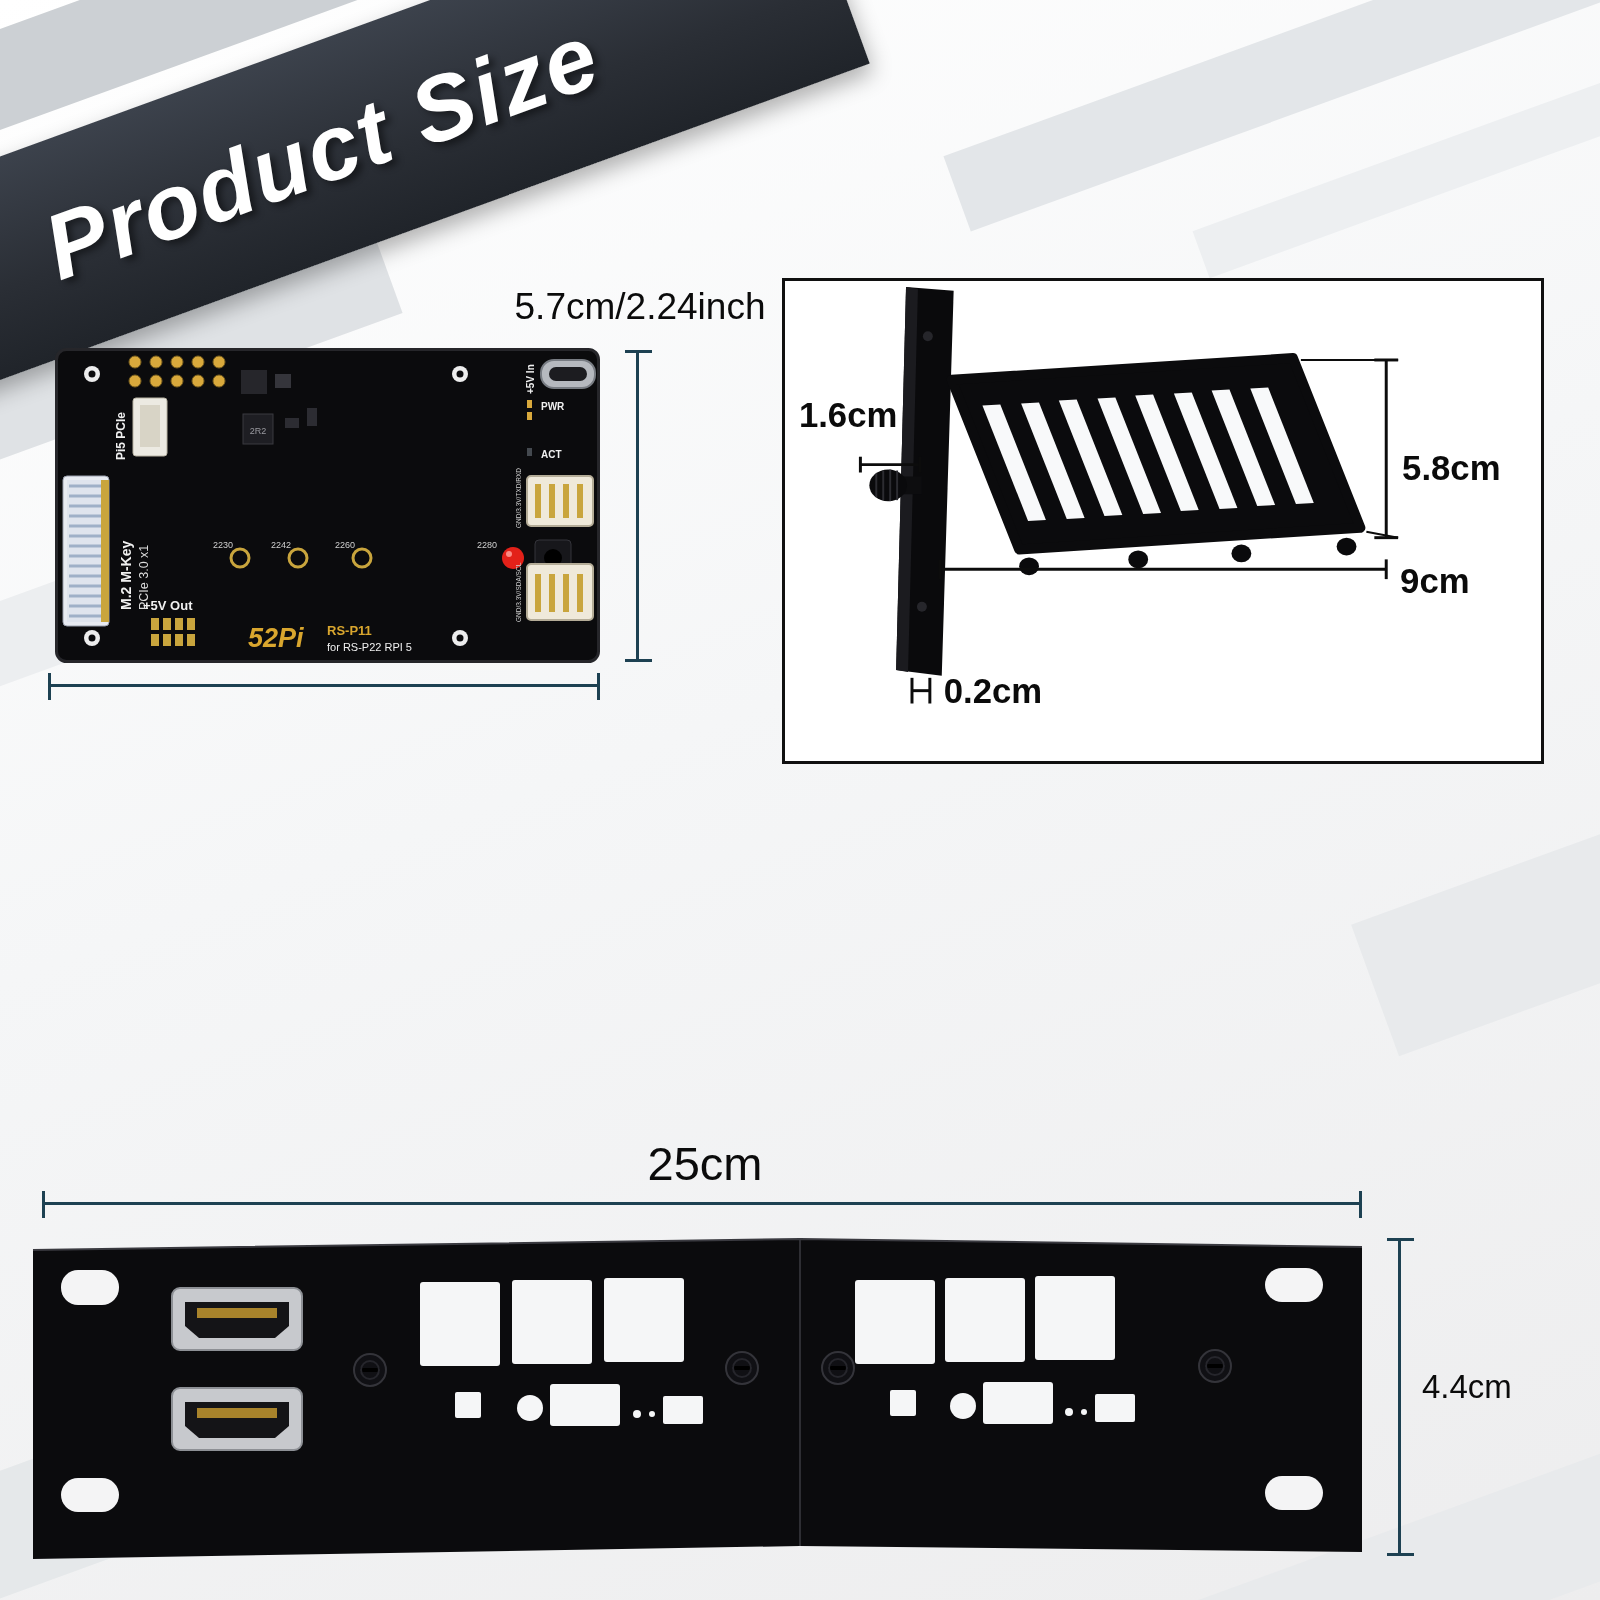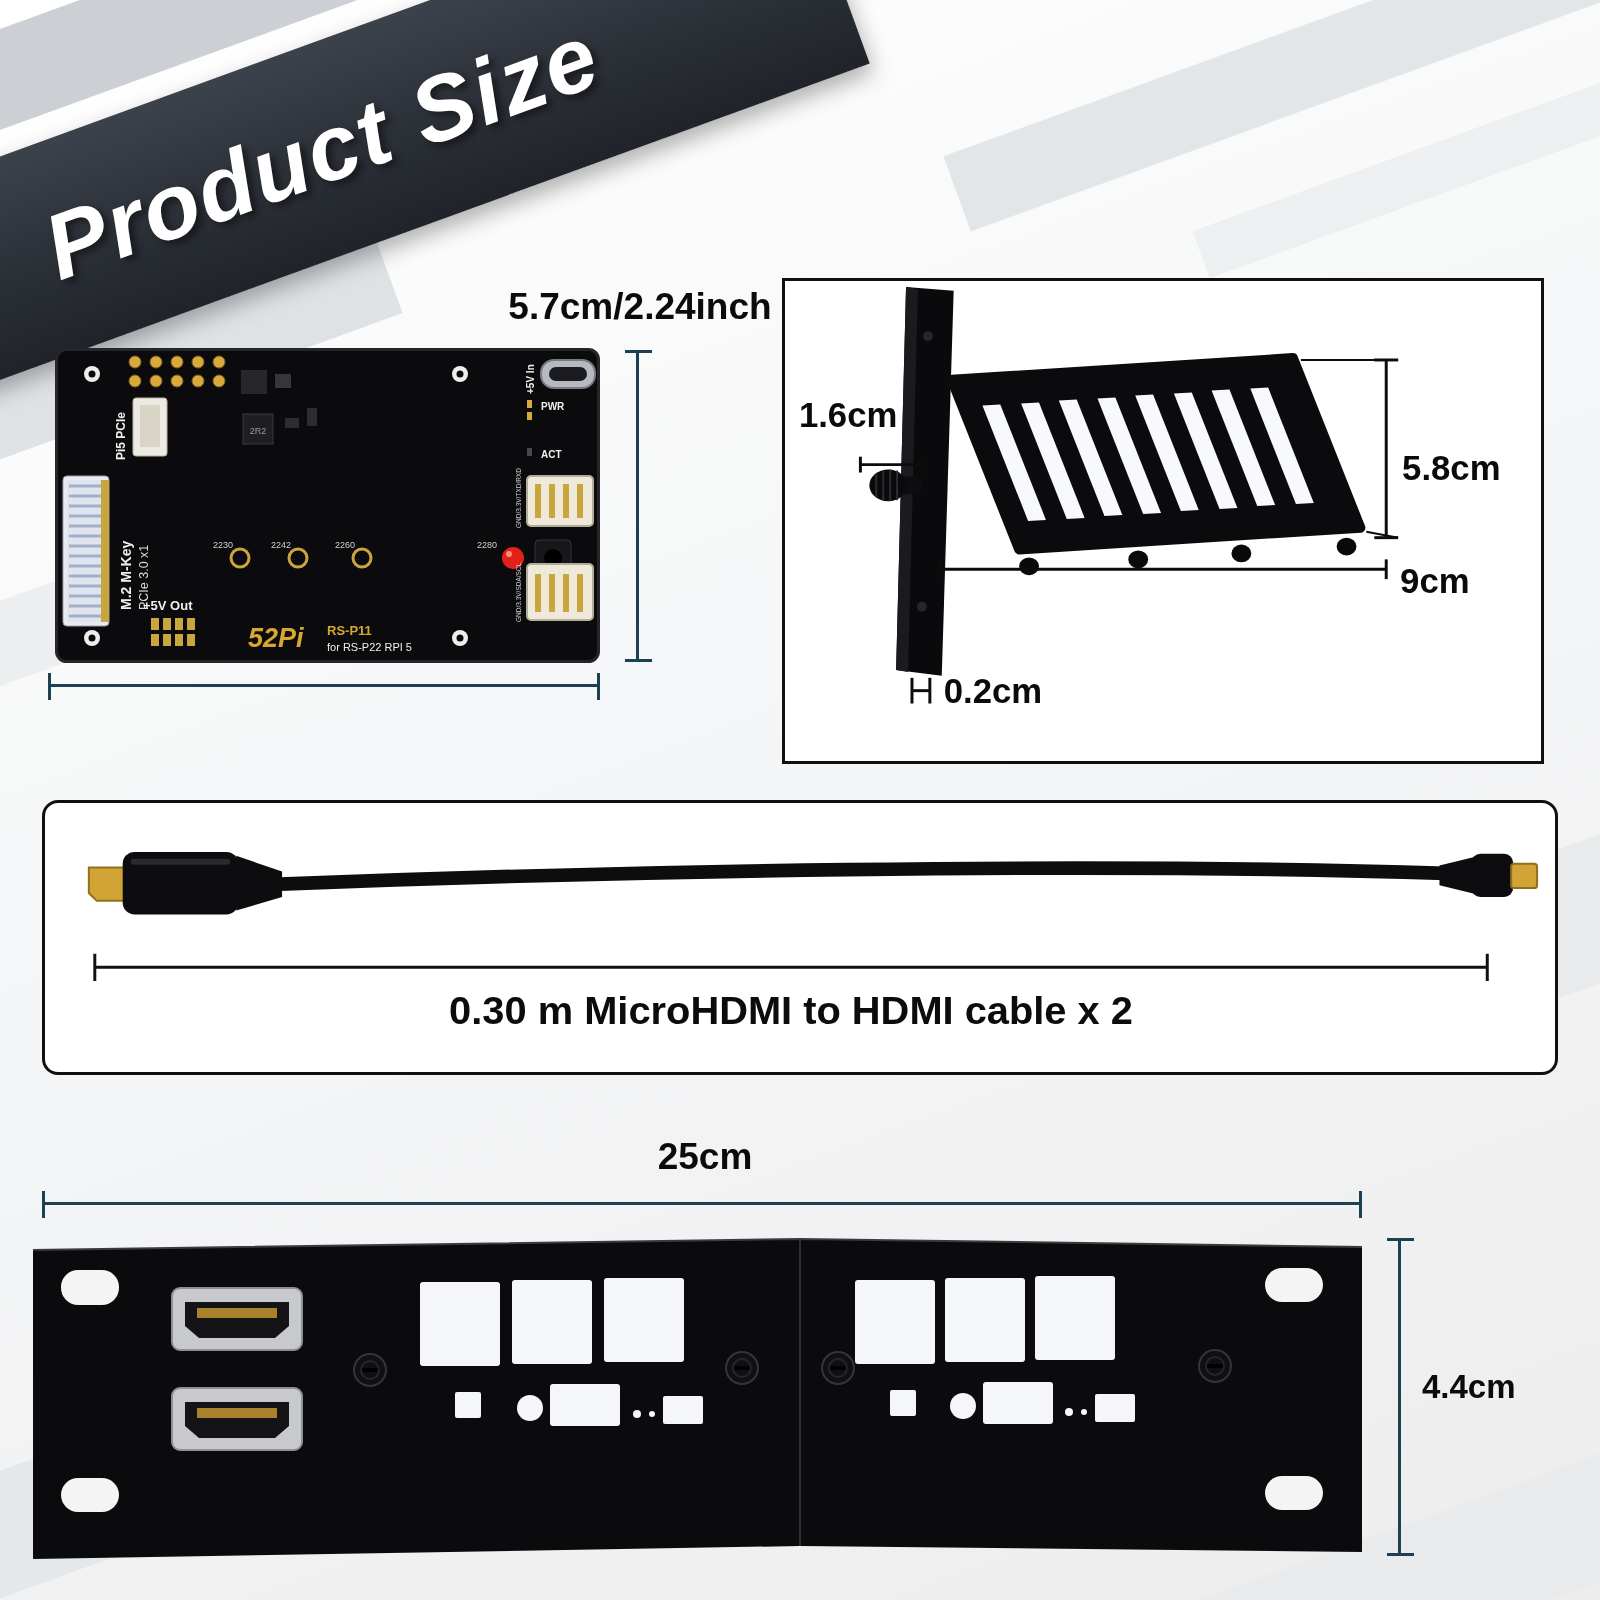--- a/index.html
+++ b/index.html
@@ -9,21 +9,21 @@
           background:linear-gradient(160deg,#ffffff 0%,#f5f6f7 45%,#ededee 100%); }
   .stripe { position:absolute; transform:rotate(-20deg); z-index:0; }
   .banner { position:absolute; left:-330px; top:65px; width:1200px; height:210px;
             background:linear-gradient(180deg,#3c424c 0%,#2a2e35 60%,#20242a 100%);
             transform:rotate(-20deg); z-index:1; box-shadow:0 10px 22px rgba(0,0,0,.30);
             display:flex; align-items:center; justify-content:center; }
   .banner-title { color:#fff; font-size:92px; font-weight:bold; font-style:italic;
                   letter-spacing:2px; padding-left:110px; white-space:nowrap;
                   text-shadow:4px 5px 7px rgba(0,0,0,.45); }
   .layer { position:absolute; z-index:2; }
-  .dim-label { position:absolute; z-index:3; font-weight:bold; color:#0b0b0b; white-space:nowrap; }
+  .dim-label { position:absolute; z-index:3; font-weight:normal; color:#0b0b0b; white-space:nowrap; }
   .vdim { position:absolute; z-index:3; width:0; border-left:3px solid var(--dc,#1d4152); }
   .vdim::before,.vdim::after { content:""; position:absolute; left:-14px; width:27px; height:3px; background:var(--dc,#1d4152); }
   .vdim::before { top:0; } .vdim::after { bottom:0; }
   .hdim { position:absolute; z-index:3; height:0; border-top:3px solid var(--dc,#1d4152); }
   .hdim::before,.hdim::after { content:""; position:absolute; top:-14px; width:3px; height:27px; background:var(--dc,#1d4152); }
   .hdim::before { left:0; } .hdim::after { right:0; }
   .outline-box { position:absolute; z-index:2; background:#fff; border:3px solid #101010; }
   svg { display:block; }
   svg text { font-family:"Liberation Sans", sans-serif; }
 </style>
@@ -240,48 +240,22 @@
       <text x="620" y="316" font-size="35" font-weight="bold" fill="#0b0b0b">9cm</text>
       <g stroke="#0c0c0c" stroke-width="3">
         <line x1="128" y1="402" x2="128" y2="428"></line>
         <line x1="146" y1="402" x2="146" y2="428"></line>
         <line x1="128" y1="415" x2="146" y2="415"></line>
       </g>
       <text x="160" y="428" font-size="35" font-weight="bold" fill="#0b0b0b">0.2cm</text>
     </svg>
   </div>
 
-  <div class="outline-box" style="left:42px; top:800px; width:1516px; height:275px; border-radius:16px; overflow:hidden;">
-    <svg width="1510" height="269" viewBox="0 0 1516 275" preserveAspectRatio="none">
-
-      <g>
-        <path d="M44,66 L80,66 L80,100 L52,100 L44,92 Z" fill="#d2a435" stroke="#8f701c" stroke-width="2"></path>
-        <rect x="78" y="50" width="116" height="64" rx="12" fill="#0d0d10"></rect>
-        <rect x="86" y="57" width="100" height="6" rx="3" fill="#2a2a2e"></rect>
-        <path d="M192,54 L238,70 L238,96 L192,110 Z" fill="#0d0d10"></path>
-      </g>
-
-      <path d="M236,83 C560,70 1040,60 1406,72" stroke="#0d0d10" stroke-width="14" fill="none" stroke-linecap="round"></path>
-
-      <g>
-        <path d="M1400,64 L1436,55 L1436,93 L1400,84 Z" fill="#0d0d10"></path>
-        <rect x="1432" y="52" width="42" height="44" rx="9" fill="#0d0d10"></rect>
-        <rect x="1472" y="62" width="26" height="25" rx="3" fill="#d2a435" stroke="#8f701c" stroke-width="2"></rect>
-      </g>
-
-      <g stroke="#111111" stroke-width="3">
-        <line x1="50" y1="168" x2="1448" y2="168"></line>
-        <line x1="50" y1="154" x2="50" y2="182"></line>
-        <line x1="1448" y1="154" x2="1448" y2="182"></line>
-      </g>
-      <text x="749" y="226" text-anchor="middle" font-size="40" font-weight="bold" fill="#0c0c0c">0.30 m MicroHDMI to HDMI cable  x 2</text>
-    </svg>
-  </div>
-
-  <div class="dim-label" style="left:555px; top:1136px; width:300px; text-align:center; font-size:37px;">25cm</div>
+
+  <div class="dim-label" style="left:555px; top:1136px; width:300px; text-align:center; font-size:47px;">25cm</div>
   <div class="hdim" style="left:42px; top:1202px; width:1320px; --dc:#1d4152;"></div>
 
   <div class="layer" style="left:25px; top:1232px; width:1345px; height:330px;">
     <svg width="1345" height="330" viewBox="0 0 1345 330">
       <polygon points="8,18 775,7 775,314 8,327" fill="#0b0b0d"></polygon>
       <polygon points="775,7 1337,15 1337,320 775,314" fill="#0b0b0d"></polygon>
       <line x1="775" y1="7" x2="775" y2="314" stroke="#2e2e33" stroke-width="2"></line>
       <polyline points="8,18 775,7 1337,15" stroke="#3a3a40" stroke-width="2" fill="none"></polyline>
 
       <g fill="#f4f4f5">

